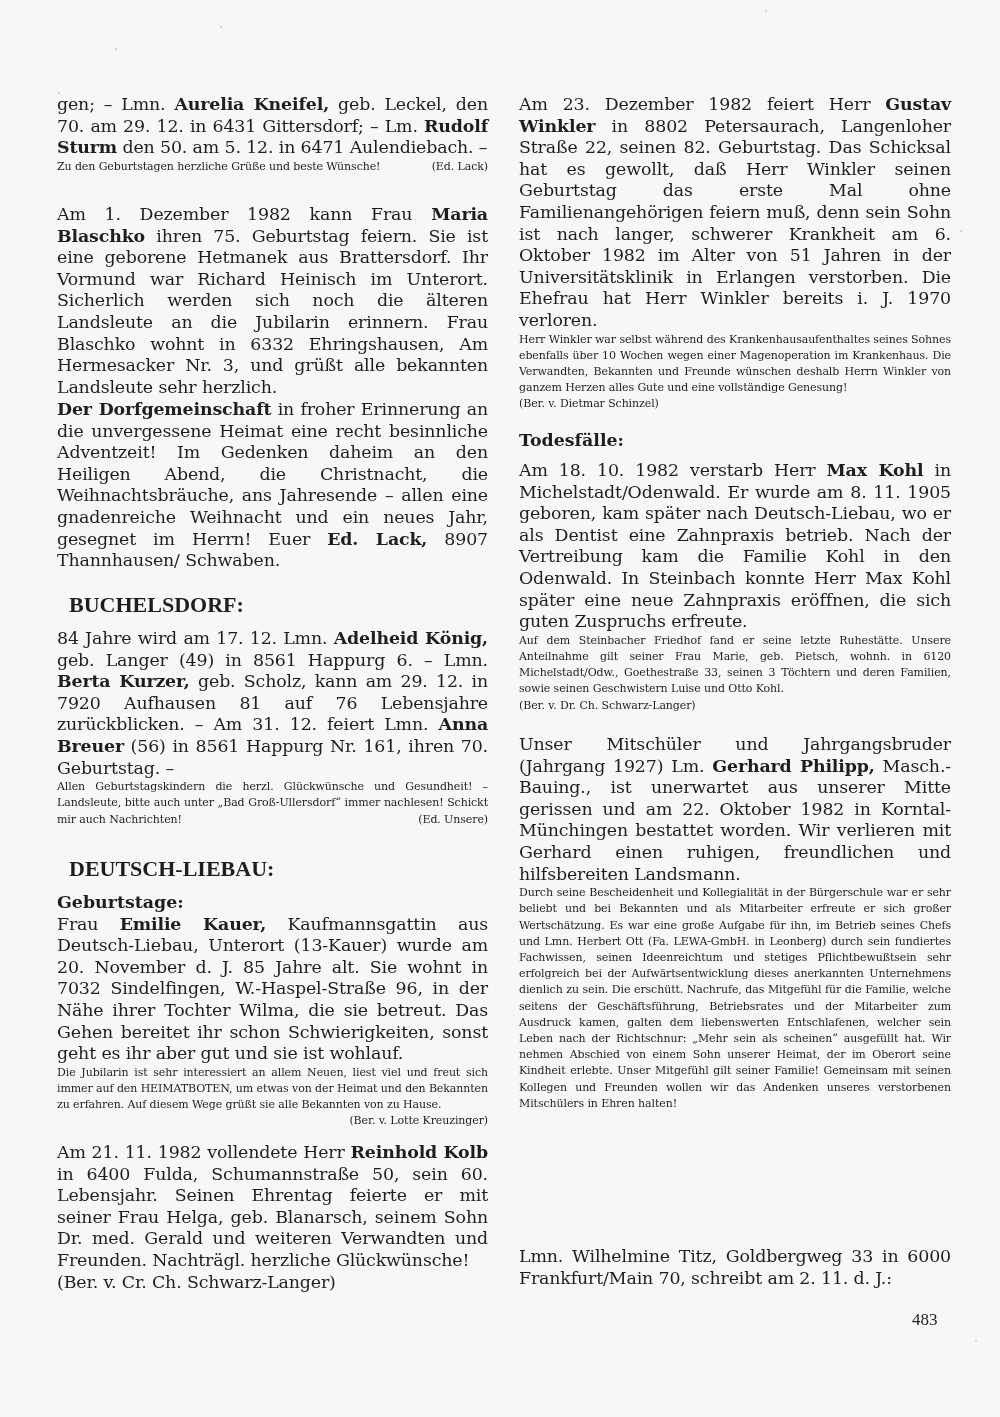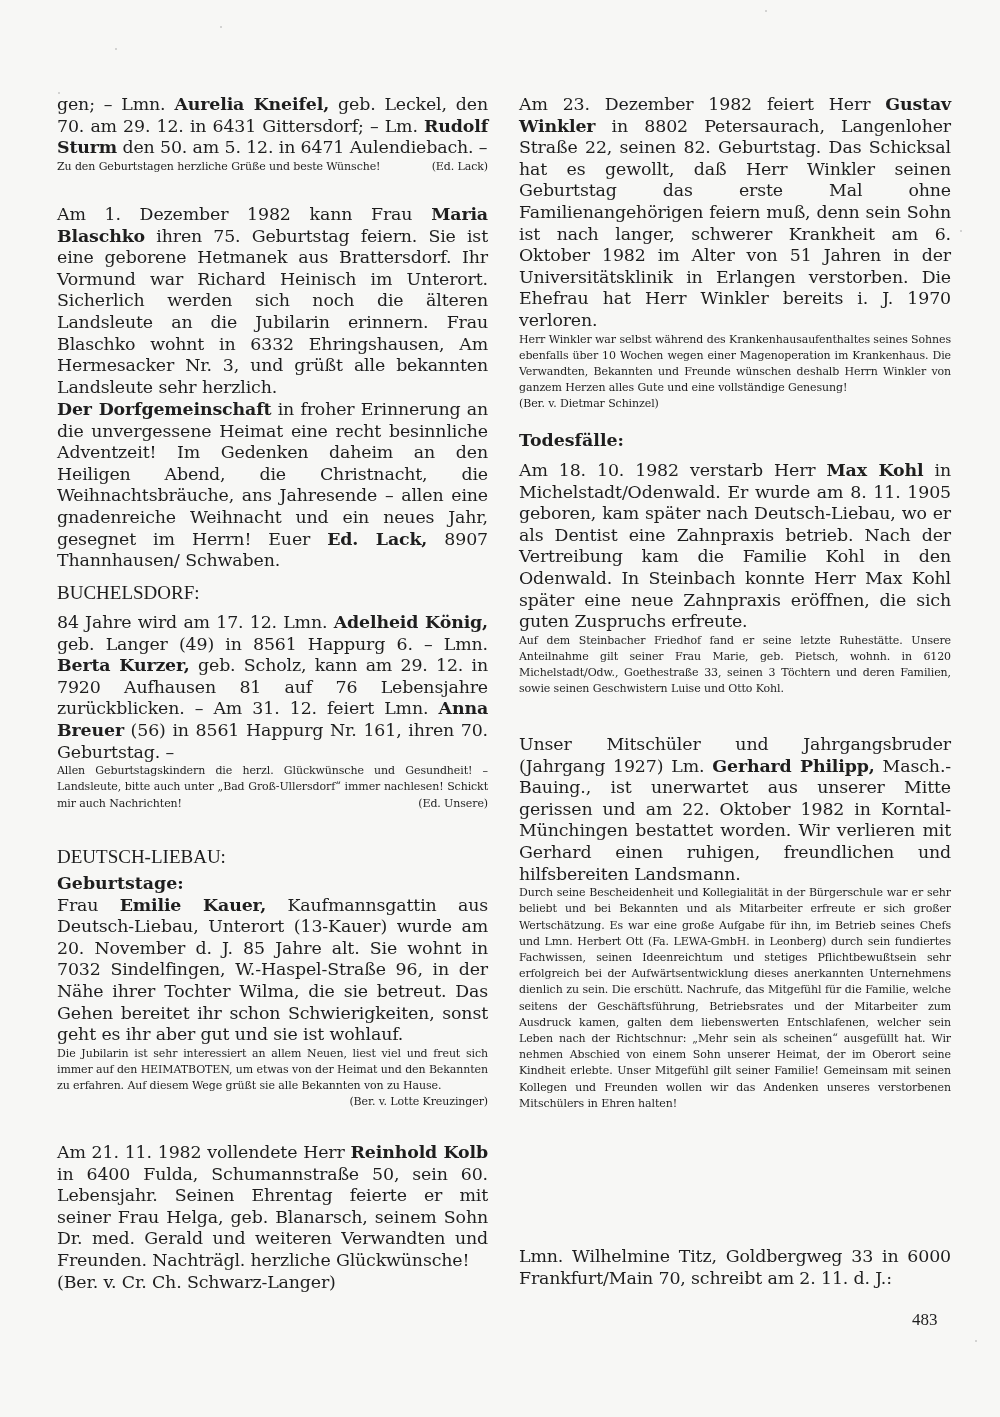--- a/index.html
+++ b/index.html
@@ -12,21 +12,21 @@
     overflow: hidden;
   }
   .page { position: absolute; left: 0; top: 0; width: 1000px; height: 1198px; }
   .col { position: absolute; top: 94px; }
   .col-left { left: 57px; width: 431px; }
   .col-right { left: 519px; width: 432px; }
   .blk { position: absolute; left: 0; right: 0; }
   p { margin: 0; text-align: justify; }
   .lg { font-size: 17.4px; line-height: 21.6px; letter-spacing: -0.15px; }
   .sm { font-size: 11px; line-height: 16.2px; letter-spacing: -0.1px; }
-  .hd { font-family: "Liberation Serif", "DejaVu Serif", serif; font-weight: normal; font-size: 19px; line-height: 22px; margin: 0; }
+  .hd { font-family: "Liberation Serif", "DejaVu Serif", serif; font-weight: bold; font-size: 22px; line-height: 22px; margin: 12px; }
   .sub { font-weight: bold; font-size: 17.4px; line-height: 21.6px; margin: 0; }
   .sig { text-align: left; }
   .sig-inline { float: right; }
   b { font-weight: bold; }
   .pagenum { position: absolute; left: 912px; top: 1310px; font-size: 17px; font-family: "Liberation Serif", serif; }
   .speck { position: absolute; width: 2px; height: 2px; background: #999; border-radius: 1px; opacity: .5; }
 </style>
 </head>
 <body>
 
@@ -74,20 +74,21 @@
       <p class="sm sig">(Ber. v. Dietmar Schinzel)</p>
     </div>
 
     <div class="blk" style="top:336px">
       <h3 class="sub">Todesfälle:</h3>
     </div>
 
     <div class="blk" style="top:366px">
       <p class="lg"><span>Am 18. 10. 1982 verstarb Herr </span><b>Max Kohl</b><span> in Michelstadt/Odenwald. Er wurde am 8. 11. 1905 geboren, kam später nach Deutsch-Liebau, wo er als Dentist eine Zahnpraxis betrieb. Nach der Vertreibung kam die Familie Kohl in den Odenwald. In Steinbach konnte Herr Max Kohl später eine neue Zahnpraxis eröffnen, die sich guten Zuspruchs erfreute.</span></p>
       <p class="sm">Auf dem Steinbacher Friedhof fand er seine letzte Ruhestätte. Unsere Anteilnahme gilt seiner Frau Marie, geb. Pietsch, wohnh. in 6120 Michelstadt/Odw., Goethestraße 33, seinen 3 Töchtern und deren Familien, sowie seinen Geschwistern Luise und Otto Kohl.</p>
+      <p class="sm sig">(Ber. v. Dr. Ch. Schwarz-Langer)</p>
     </div>
 
     <div class="blk" style="top:640px">
       <p class="lg"><span>Unser Mitschüler und Jahrgangsbruder (Jahrgang 1927) Lm. </span><b>Gerhard Philipp,</b><span> Masch.-Bauing., ist unerwartet aus unserer Mitte gerissen und am 22. Oktober 1982 in Korntal-Münchingen bestattet worden. Wir verlieren mit Gerhard einen ruhigen, freundlichen und hilfsbereiten Landsmann.</span></p>
       <p class="sm">Durch seine Bescheidenheit und Kollegialität in der Bürgerschule war er sehr beliebt und bei Bekannten und als Mitarbeiter erfreute er sich großer Wertschätzung. Es war eine große Aufgabe für ihn, im Betrieb seines Chefs und Lmn. Herbert Ott (Fa. LEWA-GmbH. in Leonberg) durch sein fundiertes Fachwissen, seinen Ideenreichtum und stetiges Pflichtbewußtsein sehr erfolgreich bei der Aufwärtsentwicklung dieses anerkannten Unternehmens dienlich zu sein. Die erschütt. Nachrufe, das Mitgefühl für die Familie, welche seitens der Geschäftsführung, Betriebsrates und der Mitarbeiter zum Ausdruck kamen, galten dem liebenswerten Entschlafenen, welcher sein Leben nach der Richtschnur: „Mehr sein als scheinen“ ausgefüllt hat. Wir nehmen Abschied von einem Sohn unserer Heimat, der im Oberort seine Kindheit erlebte. Unser Mitgefühl gilt seiner Familie! Gemeinsam mit seinen Kollegen und Freunden wollen wir das Andenken unseres verstorbenen Mitschülers in Ehren halten!</p>
     </div>
 
     <div class="blk" style="top:1152px">
       <p class="lg">Lmn. Wilhelmine Titz, Goldbergweg 33 in 6000 Frankfurt/Main 70, schreibt am 2. 11. d. J.:</p>
     </div>

